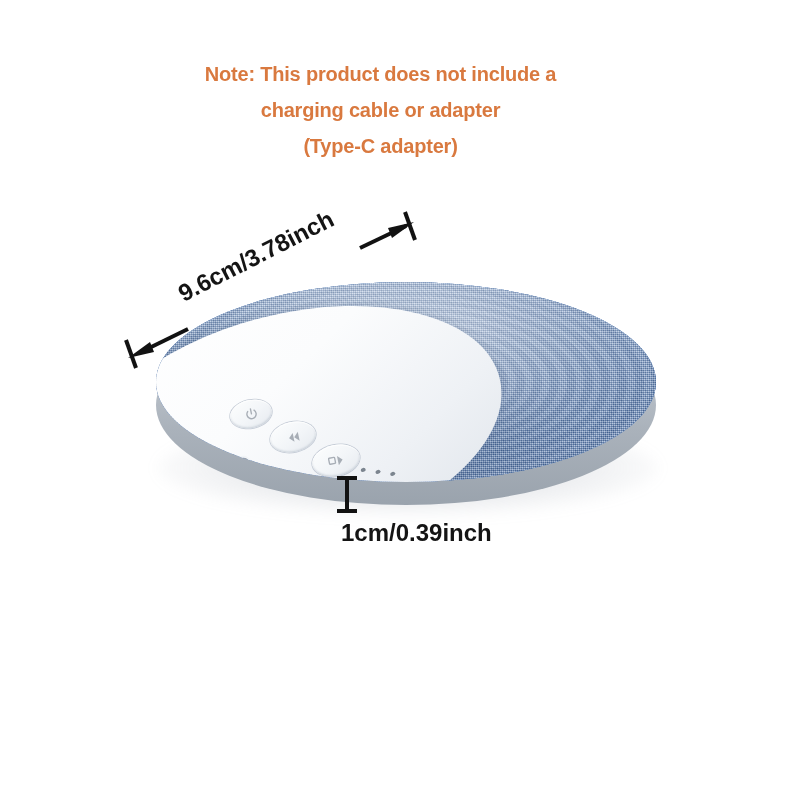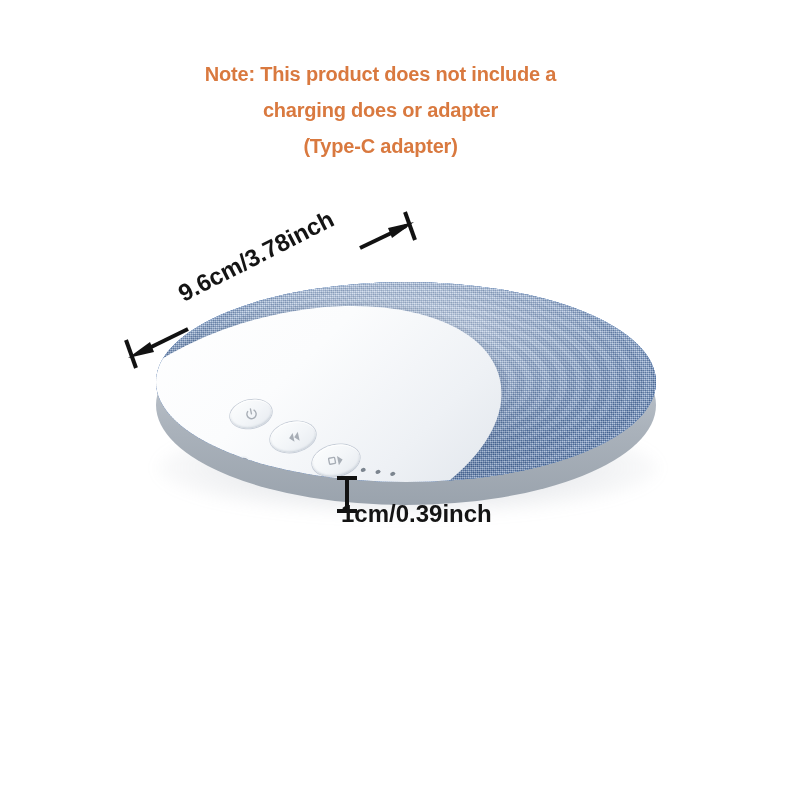--- a/index.html
+++ b/index.html
@@ -230,32 +230,32 @@
   }
   #label-diameter {
     left: 180px;
     top: 281px;
     transform: rotate(-27deg);
     transform-origin: left center;
     font-size: 24px;
   }
   #label-thickness {
     left: 341px;
-    top: 500px;
+    top: 519px;
     font-size: 24px;
   }
 </style>
 </head>
 <body>
 
 <div id="page">
 
   <div id="note-block">
     <span class="note-line">Note: This product does not include a</span>
-    <span class="note-line">charging does or adapter</span>
+    <span class="note-line">charging cable or adapter</span>
     <span class="note-line">(Type-C adapter)</span>
   </div>
 
   <div id="product">
 
     <div class="puck-shadow"></div>
     <div class="puck-side"></div>
 
     <div class="puck-top">
       <div class="fabric">

